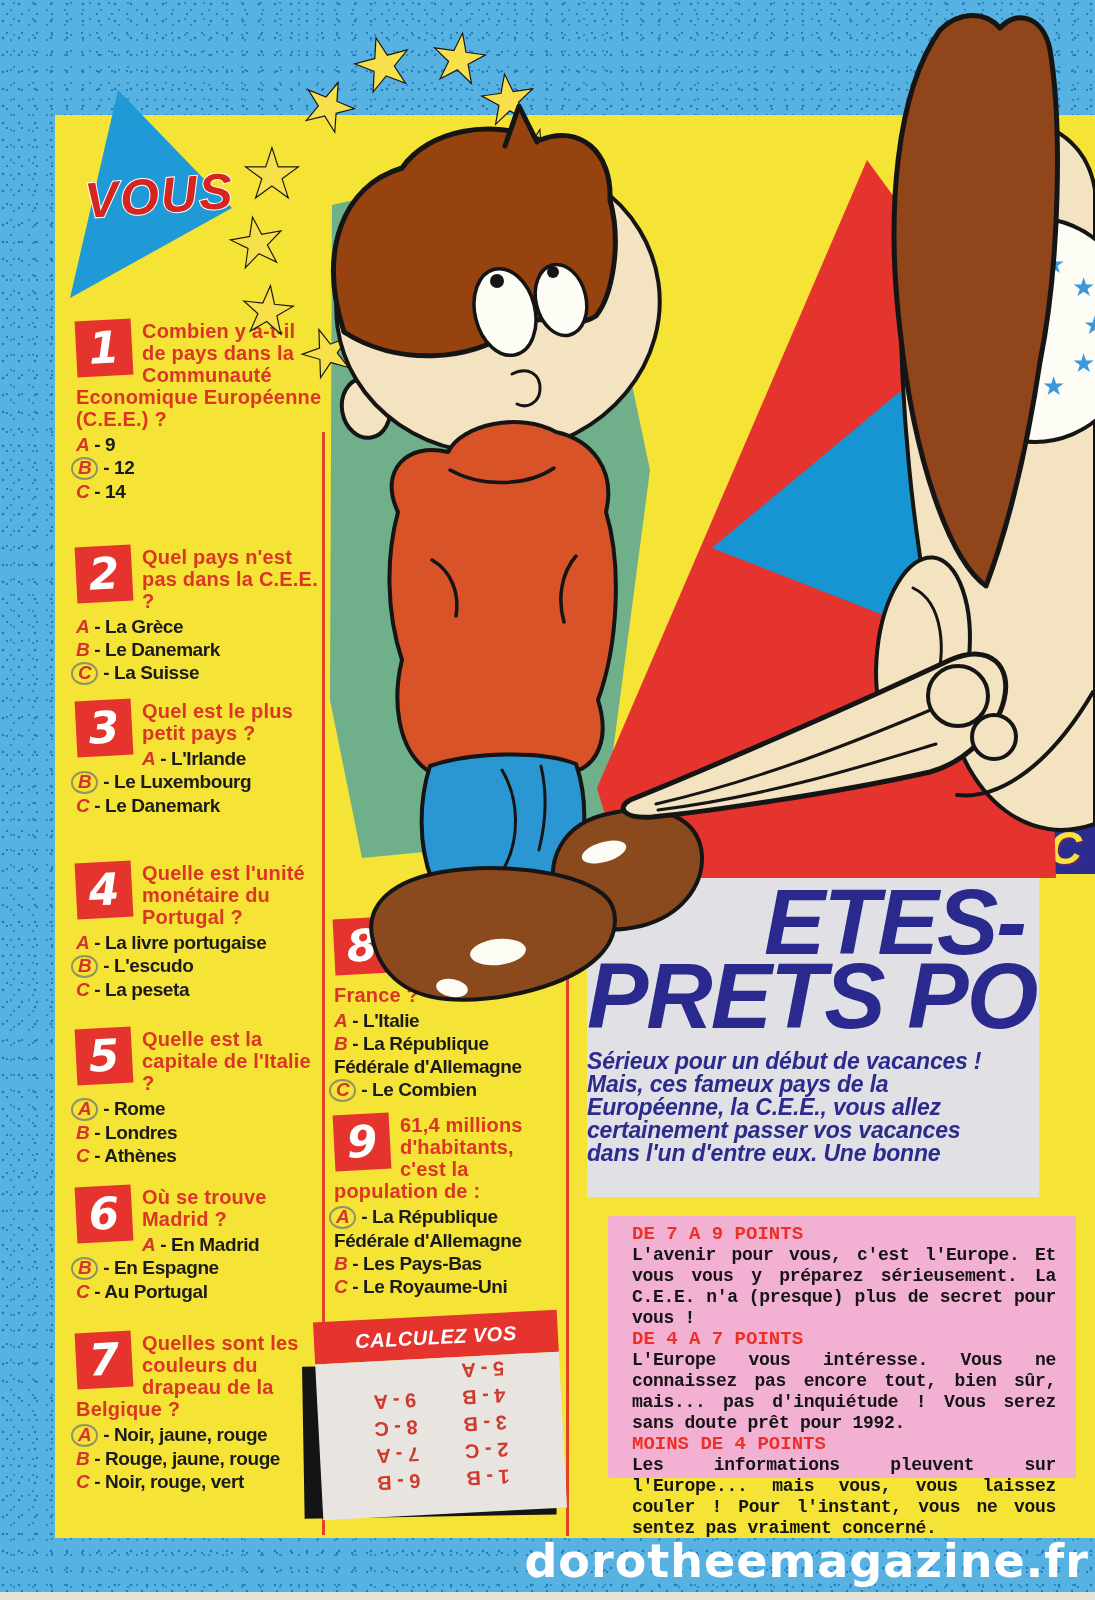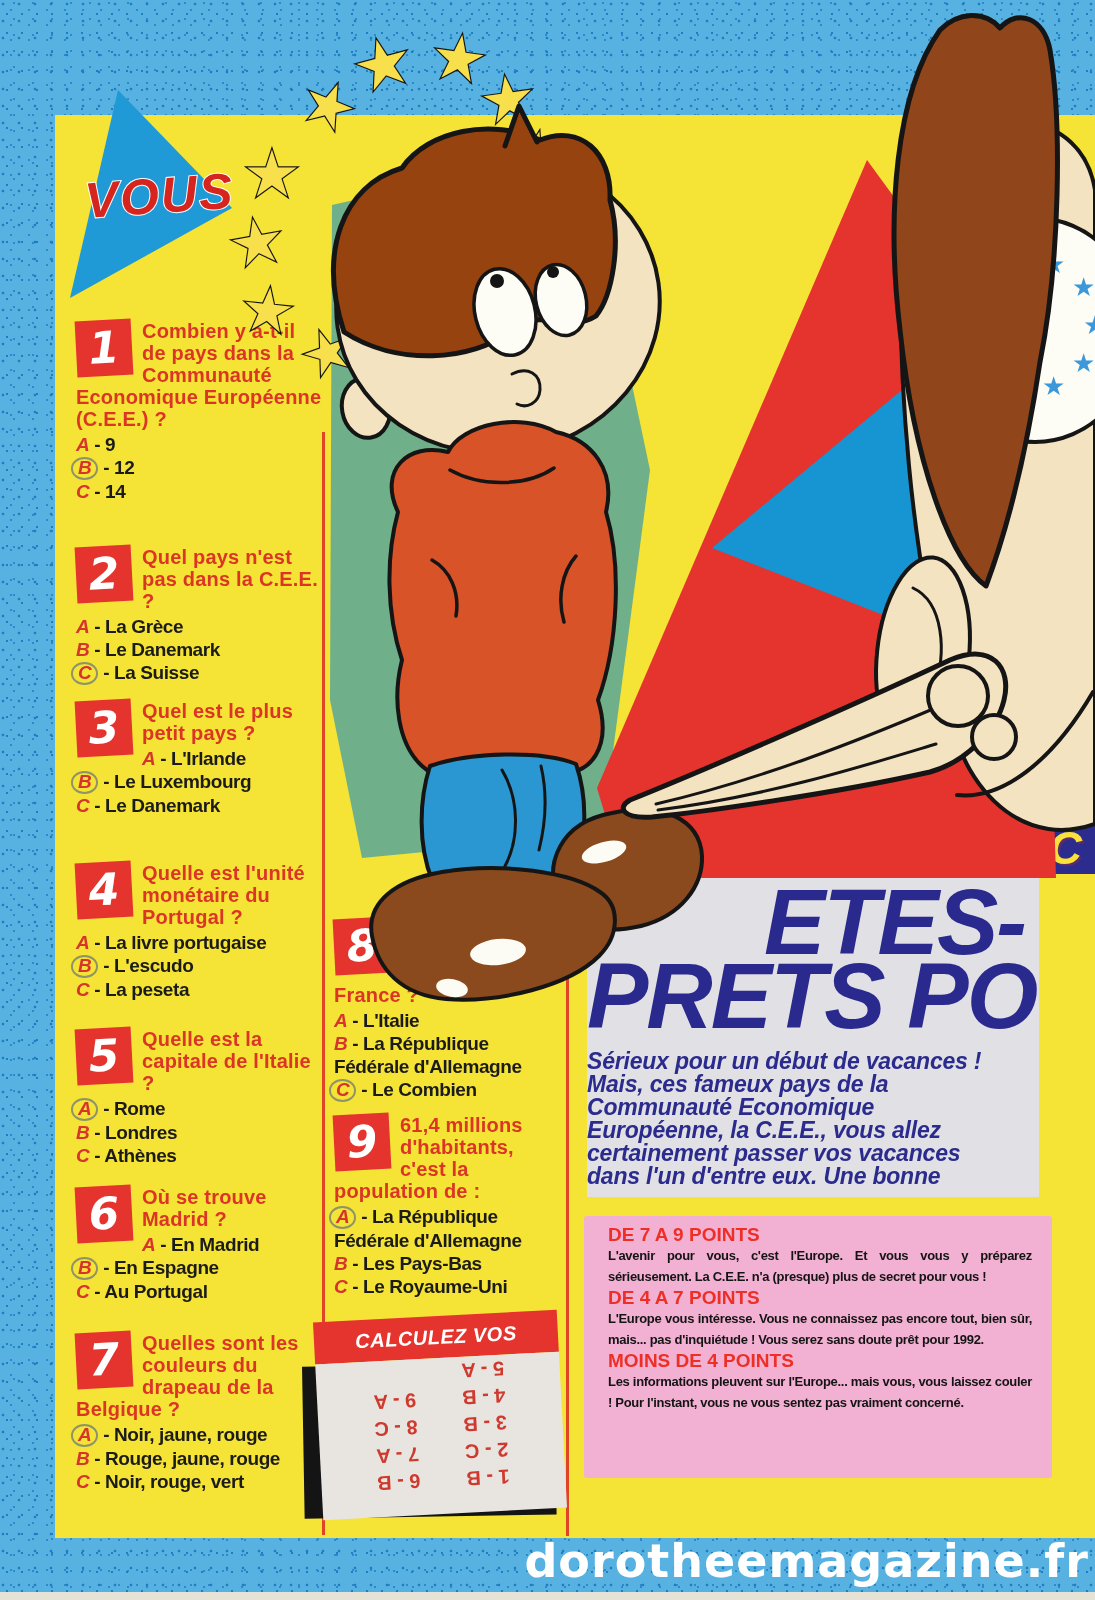--- a/index.html
+++ b/index.html
@@ -21,24 +21,24 @@
   .banner{position:absolute;left:686px;top:822px;width:409px;height:52px;background:#2c2c8e;z-index:2;}
   .banner .ktext{position:absolute;right:10px;top:0;line-height:52px;font-size:46px;font-weight:bold;font-style:italic;
      color:#f9e23c;letter-spacing:3px;word-spacing:14px;white-space:nowrap;text-shadow:2px 2px 0 rgba(190,40,40,.35);}
   .banner .notch{position:absolute;left:181px;top:0;width:23px;height:100%;background:#e5332d;transform:skewX(-18deg);}
   .panel{position:absolute;left:587px;top:876px;width:452px;height:321px;background:#e1e1e5;z-index:2;}
   .hl{ text-align:right;padding-right:14px;color:#2a2a8e;font-weight:bold;font-style:italic;letter-spacing:-2px;white-space:nowrap;}
   .hl1{font-size:92px;line-height:80px;margin-top:6px;}
   .hl2{font-size:92px;line-height:84px;margin-top:-8px;}
   .intro{margin-top:12px;text-align:left;color:#2b2b8e;}
   .intro div{font-size:23px;line-height:23px;font-weight:bold;font-style:italic;letter-spacing:-0.2px;}
-  .pinkbox{position:absolute;left:584px;top:1216px;width:468px;height:262px;background:#f2b0d2;z-index:2;
-     box-sizing:border-box;padding:8px 20px 6px 24px;border-radius:3px;}
+  .pinkbox{position:absolute;left:608px;top:1216px;width:468px;height:262px;background:#f2b0d2;z-index:2;
+     box-sizing:border-box;padding:8px 20px 6px 24px;border-radius:3px;font-family:Liberation Mono, monospace;}
   .res-h{color:#ee2f26;font-size:19px;line-height:21px;font-weight:bold;letter-spacing:0;}
-  .res-t{color:#141414;font-size:13px;line-height:21px;font-weight:bold;letter-spacing:-0.3px;text-align:justify;}
+  .res-t{color:#141414;font-size:18px;line-height:21px;font-weight:bold;letter-spacing:-0.3px;text-align:justify;}
 
   
   .question{position:absolute;z-index:3;}
   .qnum{float:left;width:56px;height:56px;background:#e5332d;color:#fff;text-align:center;
      font-family:"DejaVu Sans",sans-serif;font-style:italic;font-weight:bold;font-size:44px;line-height:56px;
      margin:0 10px 4px 0;transform:rotate(-3deg);}
   .qtext{color:#db3526;font-size:20px;line-height:22px;font-weight:bold;letter-spacing:0.2px;}
   .opts{padding-top:3px;}
   .opt{font-size:19px;line-height:23px;font-weight:bold;color:#1b1b1b;letter-spacing:-0.4px;}
   .opt .letter{color:#d5352c;font-style:italic;}
@@ -75,21 +75,20 @@
     <div class="notch"></div>
     <span class="ktext">JOUEZ AVEC</span>
   </div>
 
   <div class="panel">
     <div class="hl hl1">ETES-</div>
     <div class="hl hl2">PRETS PO</div>
     <div class="intro" id="intro">
         <div>Sérieux pour un début de vacances !</div>
         <div>Mais, ces fameux pays de la</div>
-        <div>Communauté Economique</div>
         <div>Européenne, la C.E.E., vous allez</div>
         <div>certainement passer vos vacances</div>
         <div>dans l'un d'entre eux. Une bonne</div>
       </div>
   </div>
 
   <div class="pinkbox" id="results">
       <div class="res-h">DE 7 A 9 POINTS</div>
       <div class="res-t">L'avenir pour vous, c'est l'Europe. Et vous vous y préparez sérieusement. La C.E.E. n'a (presque) plus de secret pour vous !</div>
       <div class="res-h">DE 4 A 7 POINTS</div>

